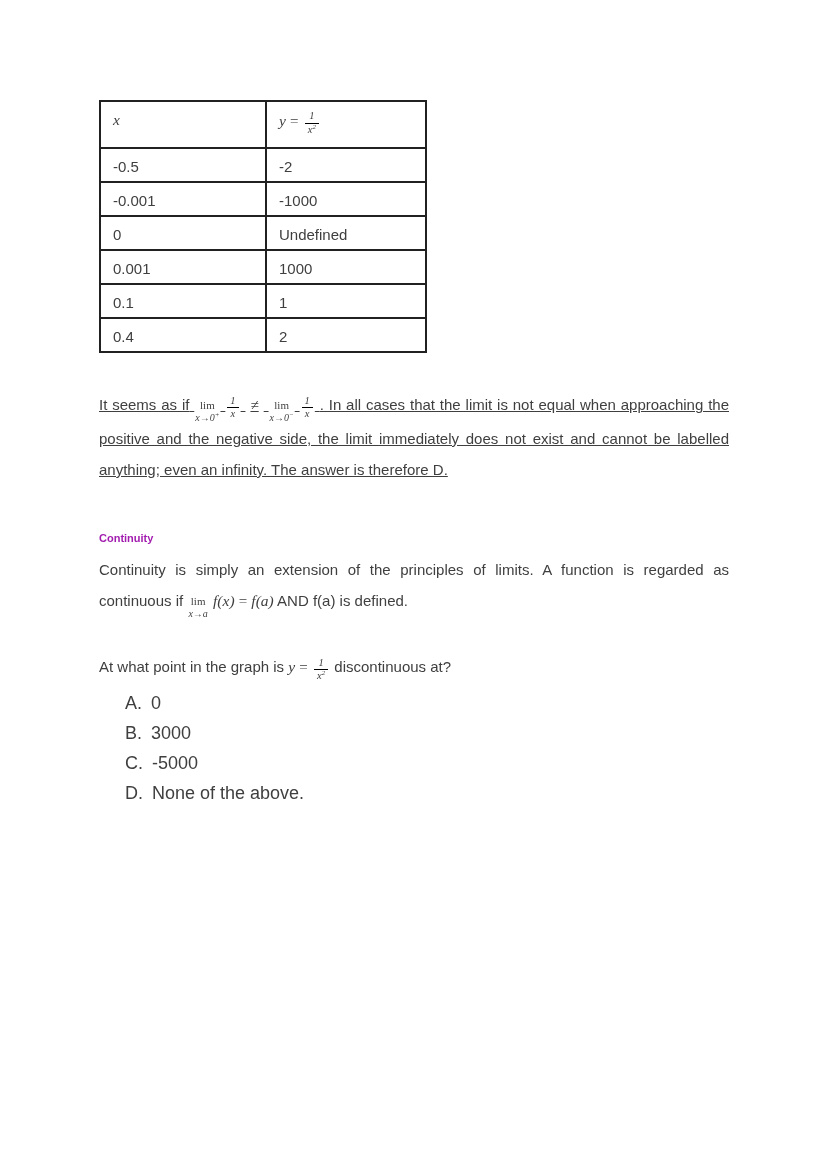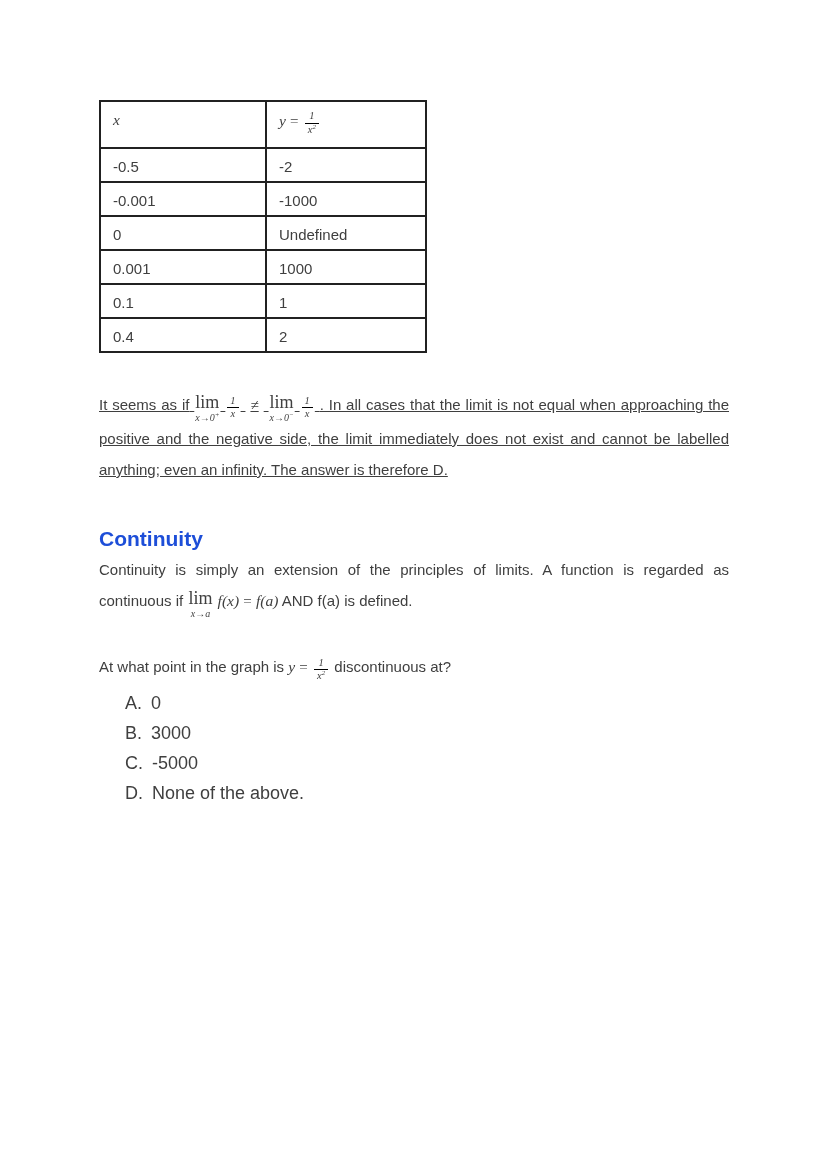--- a/index.html
+++ b/index.html
@@ -59,39 +59,39 @@
   .frac sup { font-size:7px; line-height:0; }
 
   .lim {
     display:inline-block;
     text-align:center;
     vertical-align:-11px;
     font-family:"Liberation Serif", serif;
     line-height:1;
     margin:0 1px;
   }
-  .lim .word { display:block; font-size:18px; font-style:normal; }
+  .lim .word { display:block; font-size:11px; font-style:normal; }
   .lim .sub  { display:block; font-size:10px; font-style:italic; margin-top:2px; }
   .lim .sub sup { font-size:7px; line-height:0; }
 
   .neq { font-family:"Liberation Serif", serif; font-size:15px; margin:0 5px; }
 
   
   .para {
     font-size:15px;
     line-height:31px;
     text-align:justify;
   }
   .para-conclusion { margin-top:36px;text-decoration:underline; }
 
   .section { margin-top:38px; }
   .section-heading {
-    font-size:21px;
+    font-size:11px;
     font-weight:bold;
-    color:#1d4ed8;
+    color:#a21caf;
     line-height:31px;
   }
 
   .question-block { margin-top:32px; }
   .question-line { font-size:15px; line-height:31px; }
 
   ul.options { list-style:none; margin:5px 0 0 0; padding:0 0 0 26px; }
   ul.options li { font-size:18px; line-height:30px; }
   ul.options .letter { display:inline-block; margin-right:9px; }
 </style>

